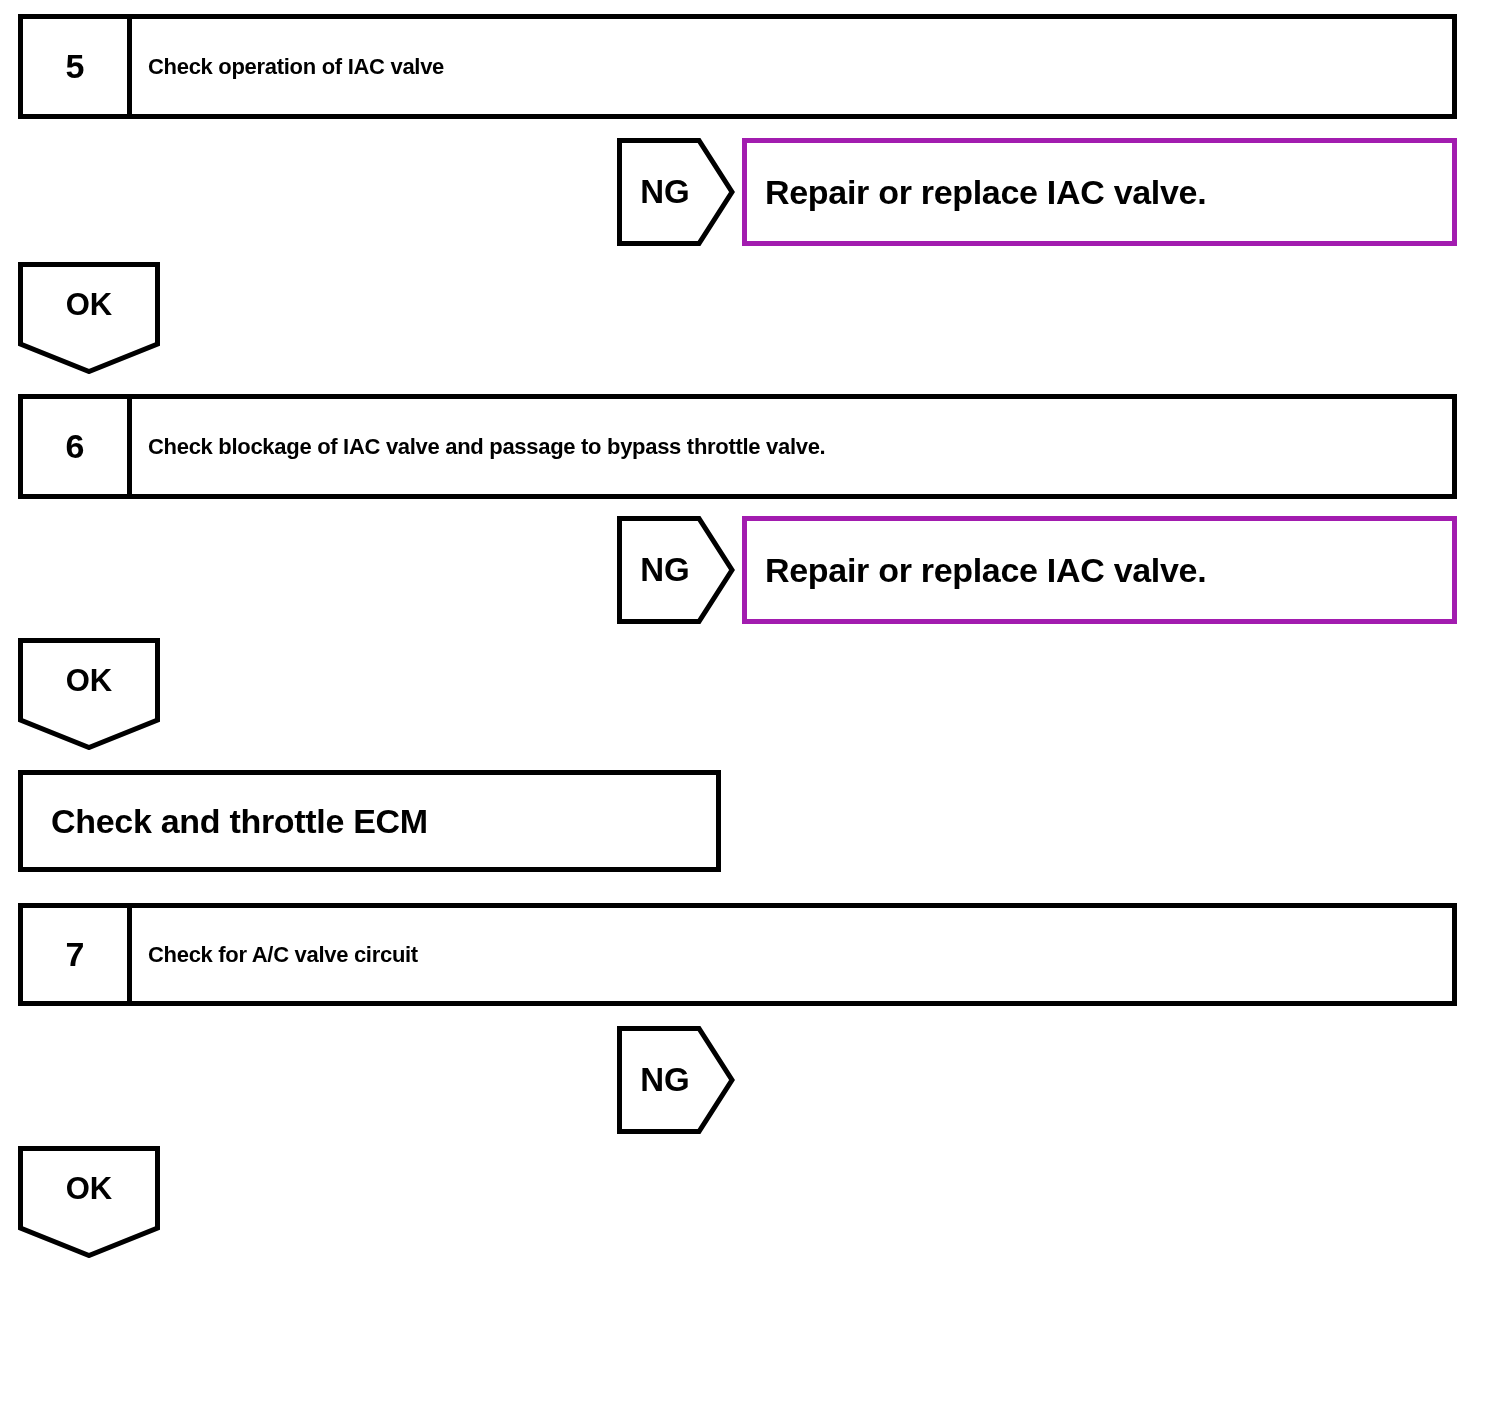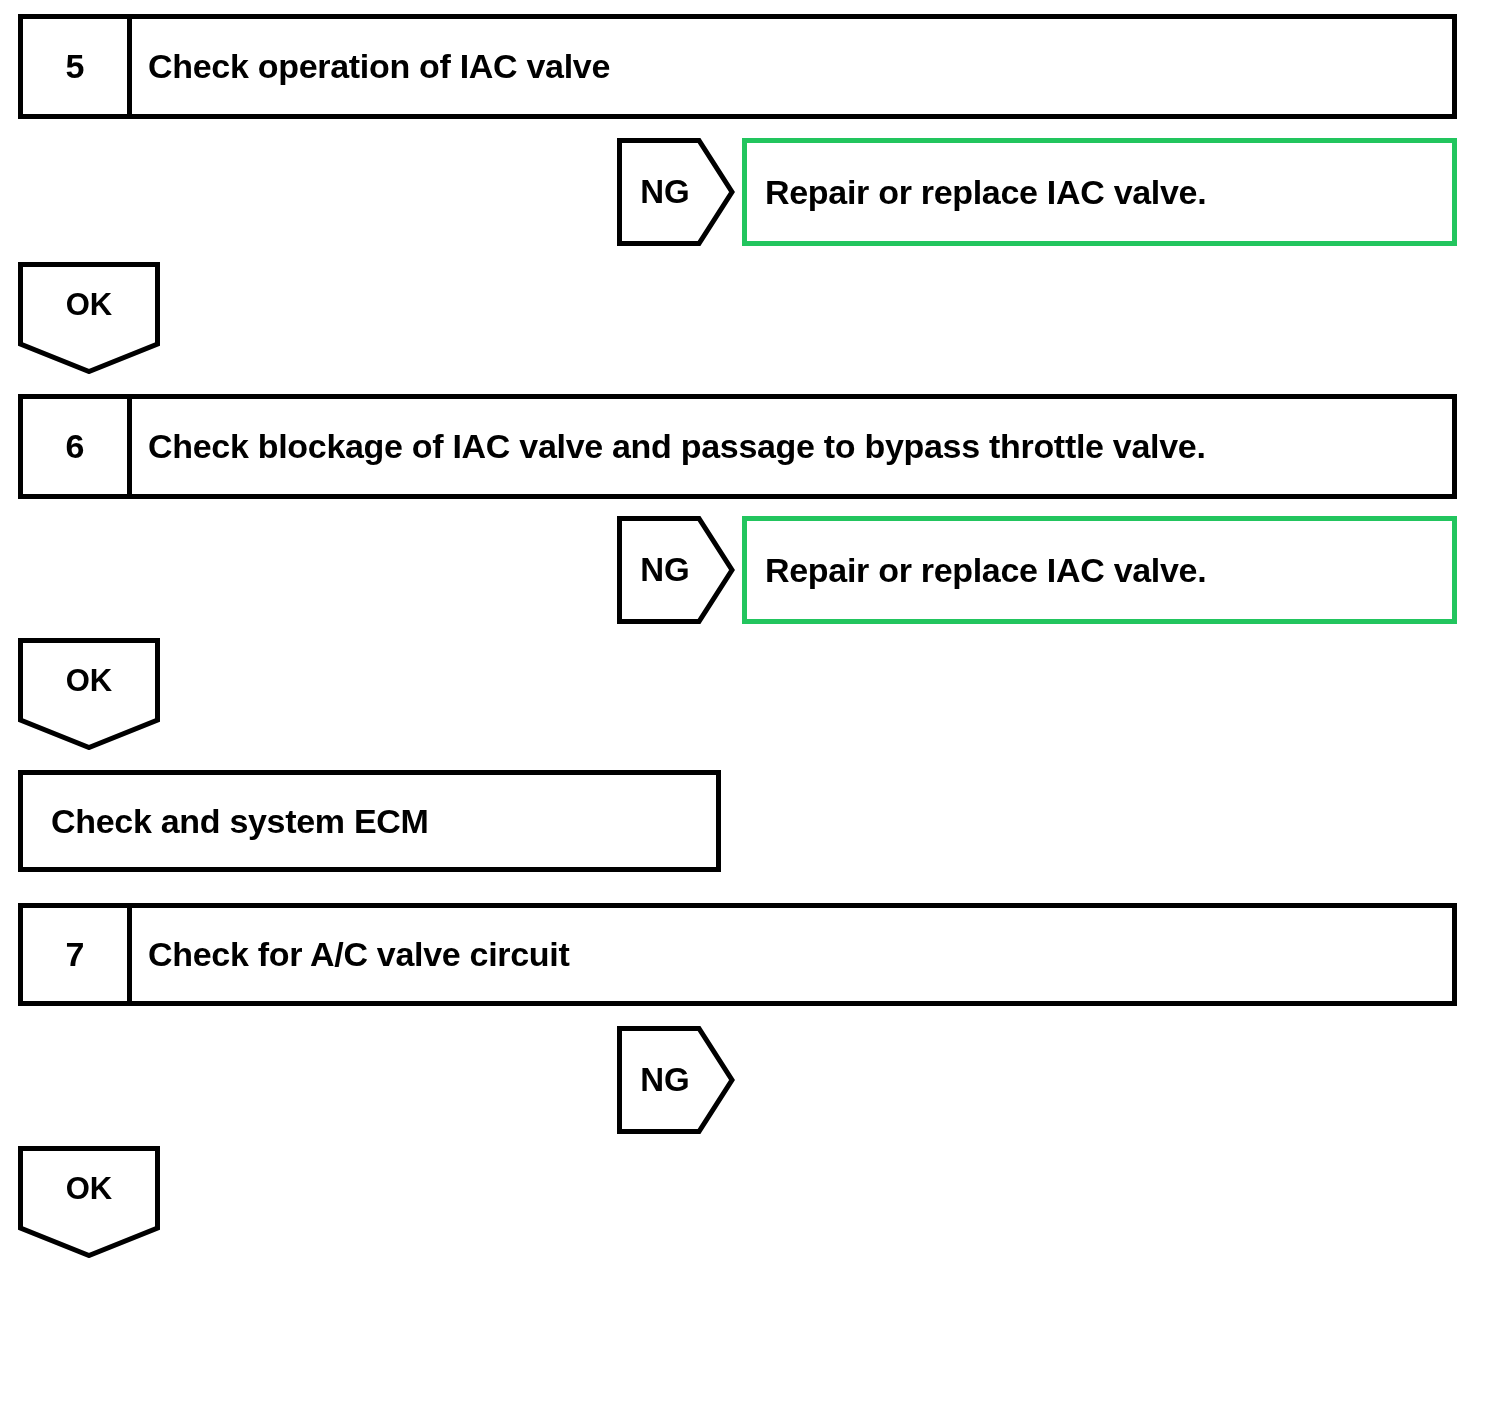--- a/index.html
+++ b/index.html
@@ -38,21 +38,21 @@
     font-size: 34px;
     color: #000000;
     letter-spacing: 0px;
   }
   .step-text {
     flex: 1;
     display: flex;
     align-items: center;
     padding-left: 16px;
     font-weight: bold;
-    font-size: 34px;
+    font-size: 22px;
     color: #000000;
     white-space: nowrap;
     letter-spacing: -0.3px;
   }
 
   
   .plain-box {
     position: absolute;
     border: 5px solid #000000;
     background: #ffffff;
@@ -91,21 +91,21 @@
     justify-content: center;
     font-weight: bold;
     font-size: 33px;
     color: #000000;
     letter-spacing: 0px;
   }
 
   
   .ng-result {
     position: absolute;
-    border: 5px solid #22c55e;
+    border: 5px solid #a21caf;
     background: #ffffff;
     box-sizing: border-box;
     display: flex;
     align-items: center;
     padding-left: 18px;
     font-weight: bold;
     font-size: 34px;
     color: #000000;
     white-space: nowrap;
     letter-spacing: -0.3px;
@@ -175,21 +175,21 @@
   </div>
   <div class="ng-result" style="left:742px; top:516px; width:715px; height:108px;">Repair or replace IAC valve.</div>
 
   <div class="ok-wrap" style="left:18px; top:638px;">
     <svg width="142" height="112" viewBox="0 0 142 112">
       <polygon points="2.5,2.5 139.5,2.5 139.5,82 71,109.5 2.5,82" fill="#ffffff" stroke="#000000" stroke-width="5" stroke-linejoin="miter"></polygon>
     </svg>
     <div class="ok-label">OK</div>
   </div>
 
-  <div class="plain-box" style="left:18px; top:770px; width:703px; height:102px;">Check and system ECM</div>
+  <div class="plain-box" style="left:18px; top:770px; width:703px; height:102px;">Check and throttle ECM</div>
 
   <div class="step-row" style="left:18px; top:903px; width:1439px; height:103px;">
     <div class="step-num">7</div>
     <div class="step-text">Check for A/C valve circuit</div>
   </div>
 
   <div class="ng-wrap" style="left:617px; top:1026px;">
     <svg width="118" height="108" viewBox="0 0 118 108">
       <polygon points="2.5,2.5 82,2.5 115,54 82,105.5 2.5,105.5" fill="#ffffff" stroke="#000000" stroke-width="5" stroke-linejoin="miter"></polygon>
     </svg>

